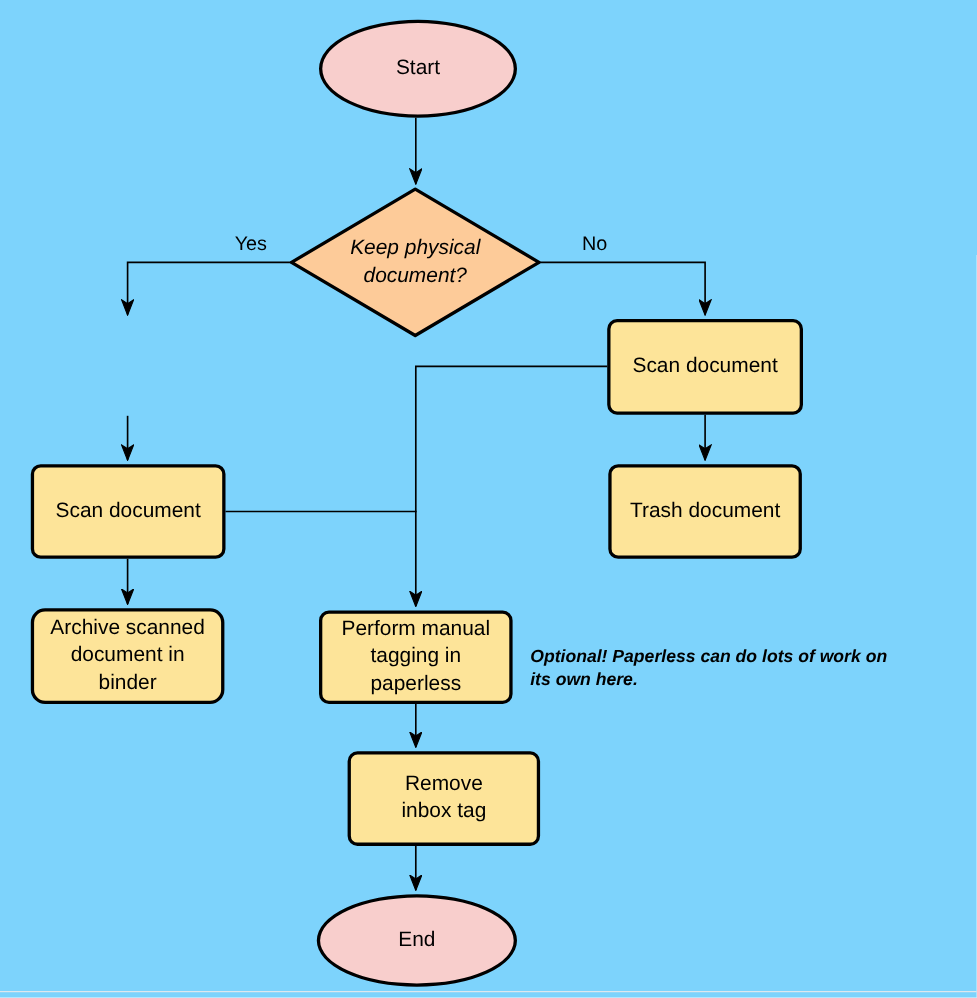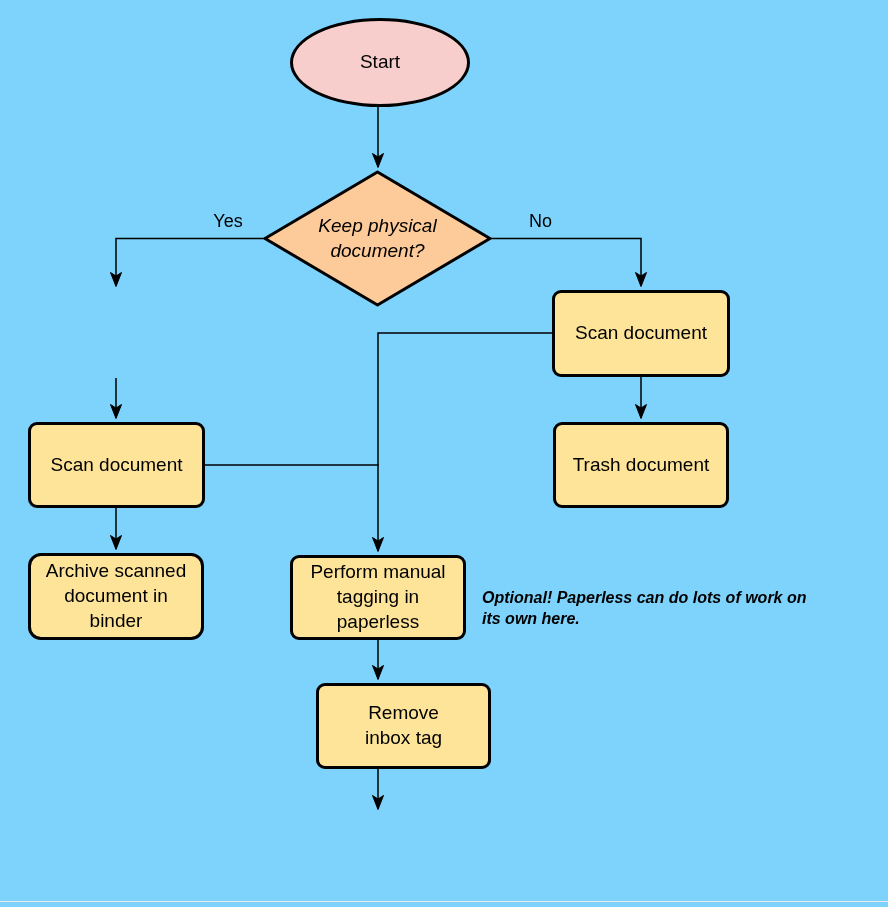--- a/index.html
+++ b/index.html
@@ -52,20 +52,21 @@
 
     <line x1="378" y1="640" x2="378" y2="679" stroke="#000" stroke-width="1.5" marker-end="url(#arrow)"></line>
 
     <line x1="378" y1="769" x2="378" y2="809" stroke="#000" stroke-width="1.5" marker-end="url(#arrow)"></line>
 
     <polygon points="377.5,172 490,238.5 377.5,305 265,238.5" fill="#fdcb99" stroke="#000" stroke-width="3" stroke-linejoin="round"></polygon>
   </svg>
 
   <div class="shape terminator" style="left:290px; top:18px; width:180px; height:89px;">Start</div>
 
+  <div class="shape terminator" style="left:288px; top:813px; width:182px; height:84px;">End</div>
 
   <div class="diamond-label" style="left:265px; top:172px; width:225px; height:133px;">Keep physical
 document?</div>
 
 
   <div class="shape process" style="left:28px; top:422px; width:177px; height:86px;">Scan document</div>
 
   <div class="shape process" style="left:28px; top:553px; width:176px; height:87px;border-radius:13px;">Archive scanned
 document in
 binder</div>

